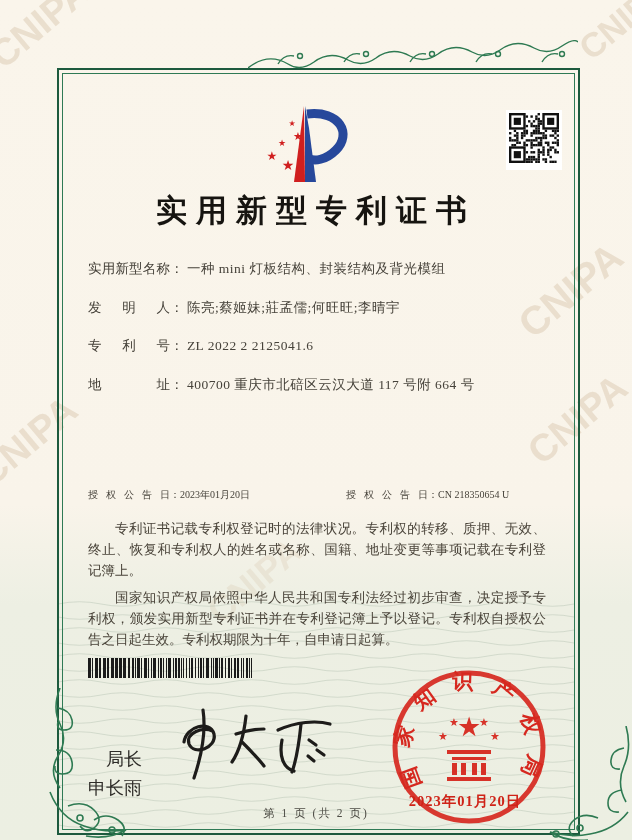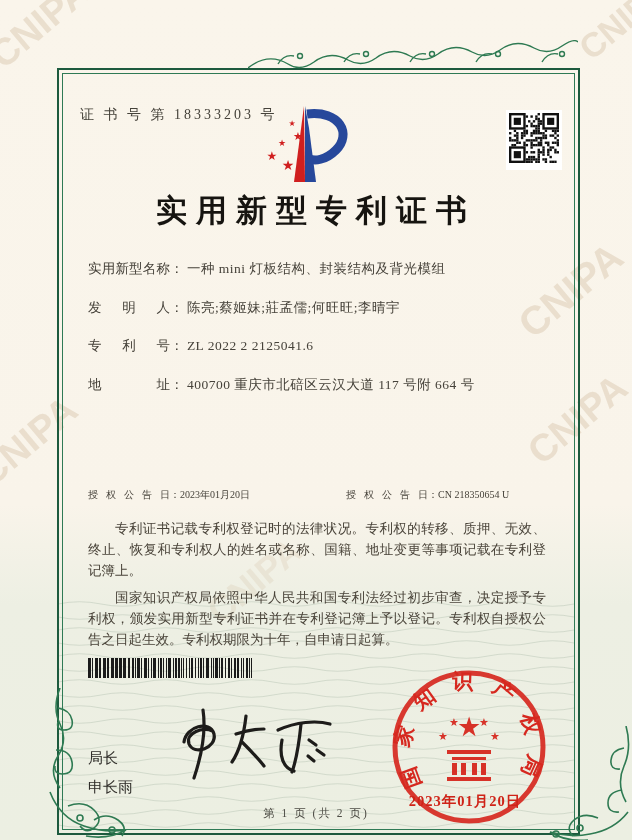--- a/index.html
+++ b/index.html
@@ -19,22 +19,22 @@
   .frow{position:relative;margin-bottom:21.5px;line-height:17px;}
   .flabel{display:inline-block;width:82px;text-align:justify;text-align-last:justify;vertical-align:top;}
   .fcolon{display:inline-block;vertical-align:top;}
   .fvalue{display:inline-block;vertical-align:top;max-width:350px;letter-spacing:0.5px;}
   .grant-row{position:absolute;left:88px;top:488px;width:470px;font-size:10px;color:#46423a;}
   .grant-right{position:absolute;left:258px;top:0;}
   .paras{position:absolute;left:88px;top:518px;width:458px;font-size:13.5px;
     line-height:21px;color:#4a443a;text-align:justify;}
   .paras p{margin:0 0 6px 0;text-indent:2em;}
   .barcode-wrap{position:absolute;left:88px;top:658px;}
-  .issuer{position:absolute;left:88px;top:745px;font-size:15px;color:#2e2c28;
-    font-family:Liberation Mono, monospace;line-height:29px;}
+  .issuer{position:absolute;left:88px;top:745px;font-size:18px;color:#2e2c28;
+    font-family:Liberation Serif, serif;line-height:29px;text-align:right;}
   .sig{position:absolute;left:158px;top:698px;}
   .seal{position:absolute;left:388px;top:666px;width:162px;height:162px;}
   .seal-date{position:absolute;left:380px;top:792px;width:170px;text-align:center;
     font-size:14.5px;color:#cf2318;letter-spacing:1px;font-weight:bold;}
   .footer{position:absolute;left:0;top:806px;width:100%;text-align:center;
     font-size:11.5px;letter-spacing:2px;color:#4d4c45;}
   .ornament{position:absolute;pointer-events:none;}
   .qr{position:absolute;left:506px;top:110px;background:#fff;padding:3px;}
 </style>
 </head>
@@ -103,21 +103,20 @@
       <path d="M98,0 q6,22 -2,40 q-8,18 2,36"></path>
       <path d="M96,22 q-12,2 -13,12 q-1,10 9,9"></path>
       <path d="M94,64 q-14,2 -14,13 q0,10 11,9"></path>
       <path d="M100,86 q-14,18 -38,22 q-20,4 -40,-2 q16,10 38,8"></path>
       <path d="M70,92 q-14,-6 -24,2 q-9,8 -1,16"></path>
       <circle cx="52" cy="102" r="3"></circle>
         <circle cx="28" cy="108" r="3"></circle>
     </g>
   </svg>
 
-  <div class="cert-no">证 书 号 第 18333203 号</div>
 
   <svg style="position:absolute;left:252px;top:100px;" width="108" height="88" viewBox="0 0 108 88">
     <polygon points="52,6 42,82 53,82" fill="#d01f1f"></polygon>
     <polygon points="53,6 53,82 64,82 57,28" fill="#27489b"></polygon>
     <path d="M55,14 C88,10 100,34 84,50 C74,60 62,62 56,58" fill="none" stroke="#27489b" stroke-width="9"></path>
     <g fill="#d01f1f" font-size="13" text-anchor="middle">
       <text x="40" y="26" font-size="8">★</text>
       <text x="46" y="40" font-size="11">★</text>
       <text x="30" y="46" font-size="9">★</text>
       <text x="20" y="60" font-size="12">★</text>

